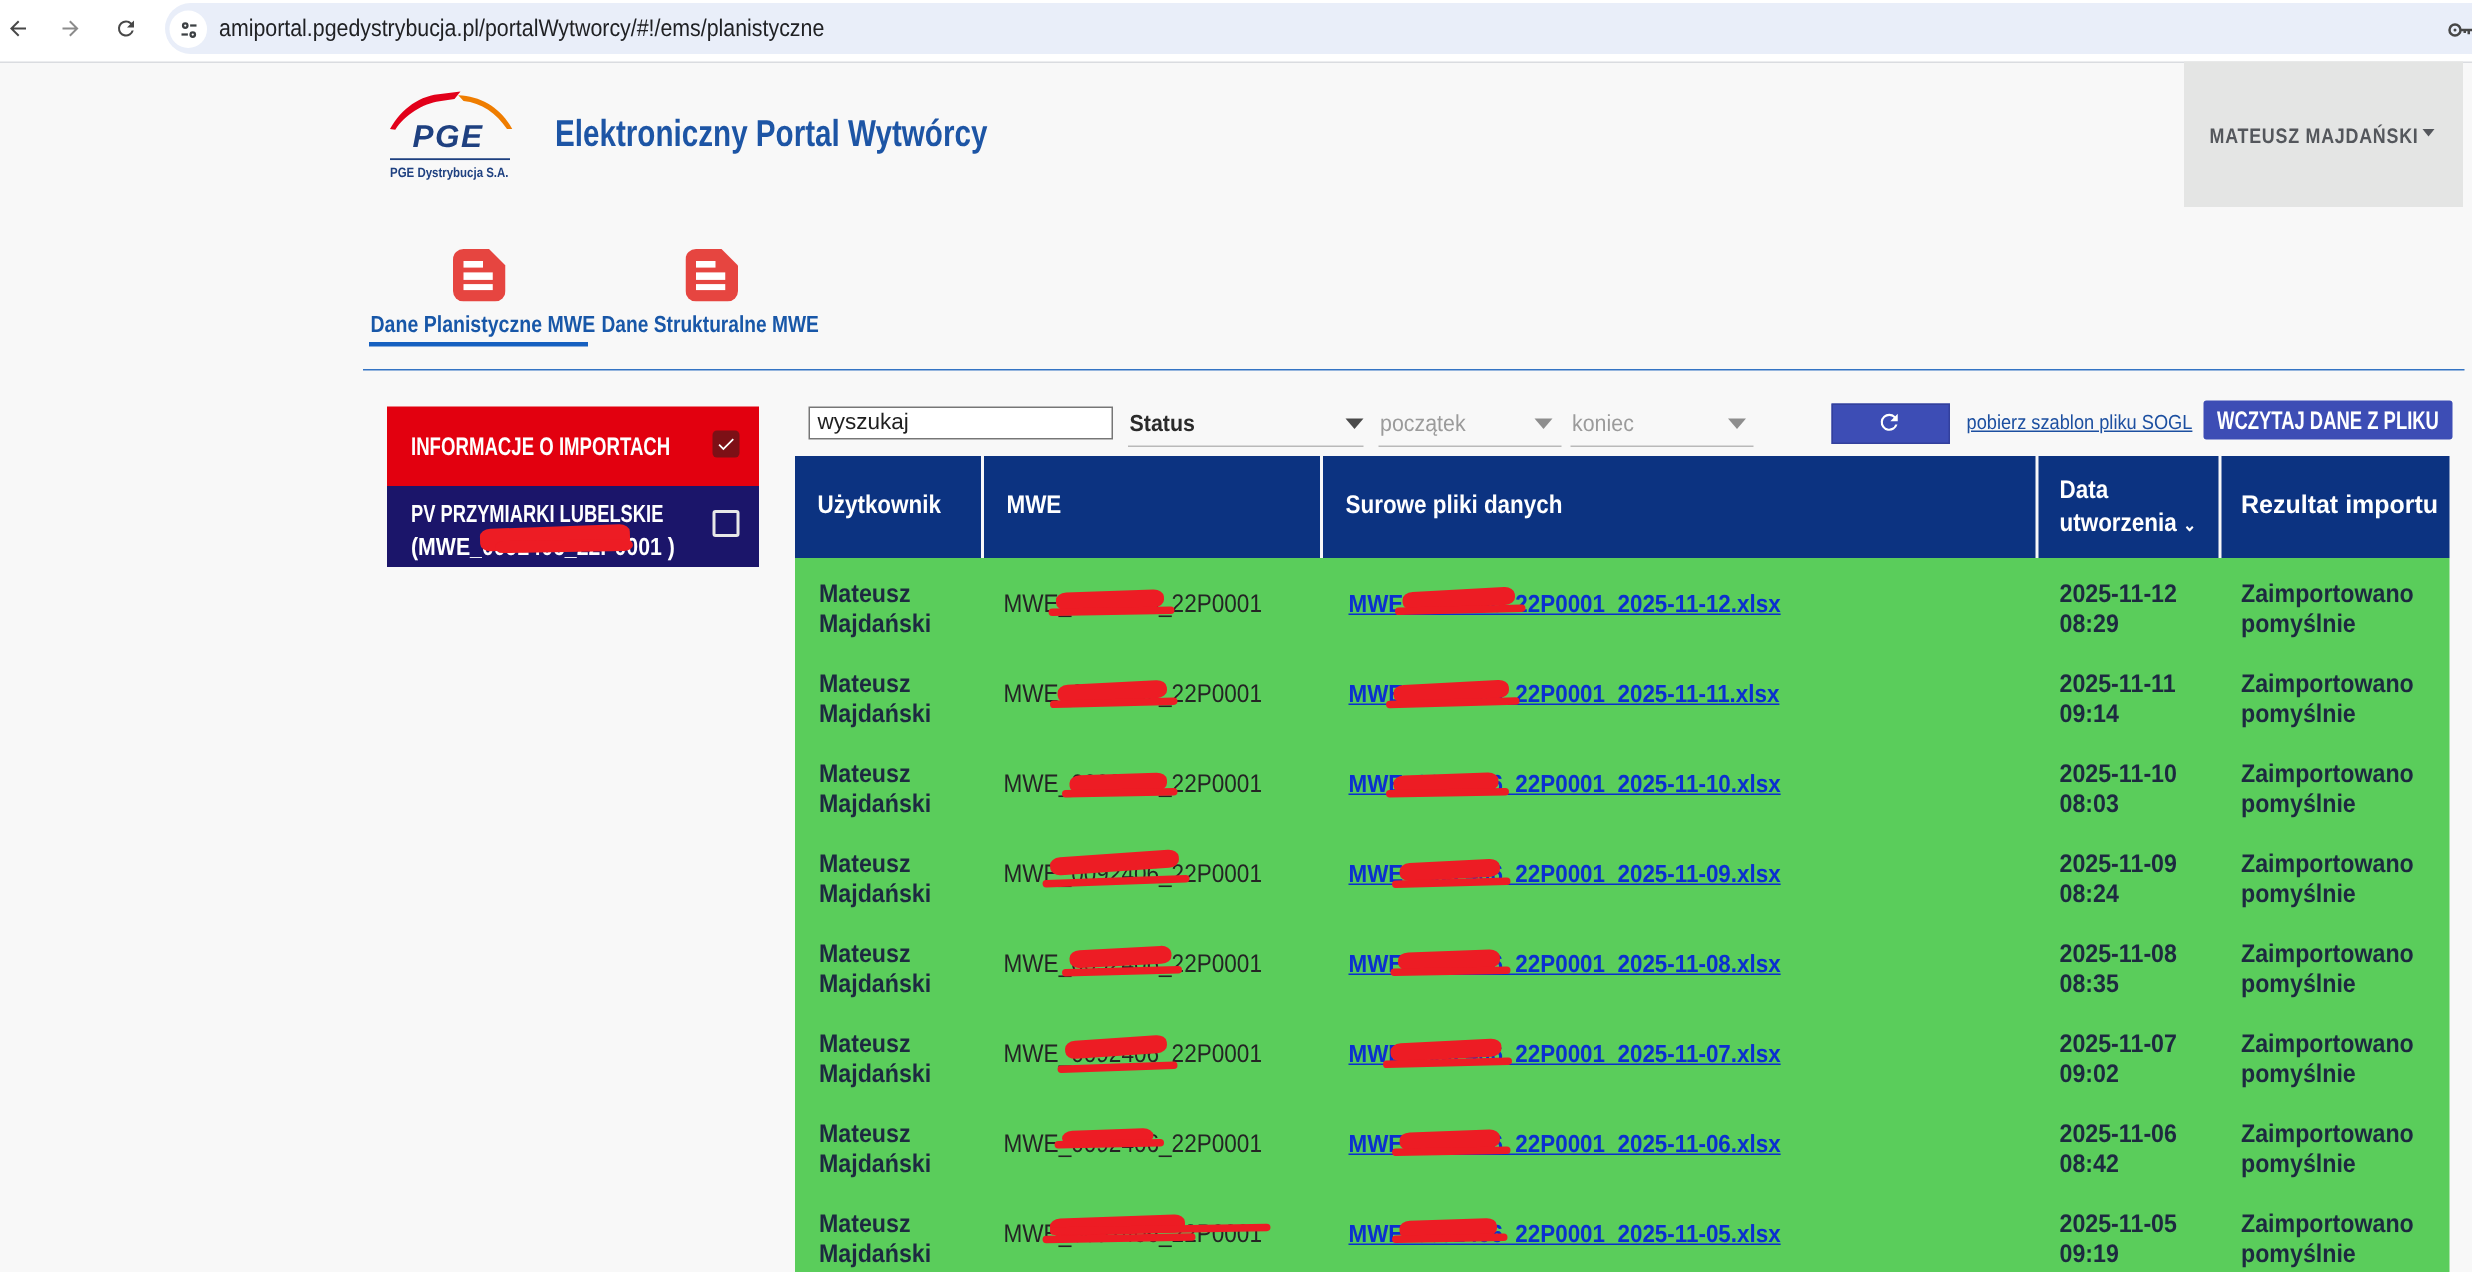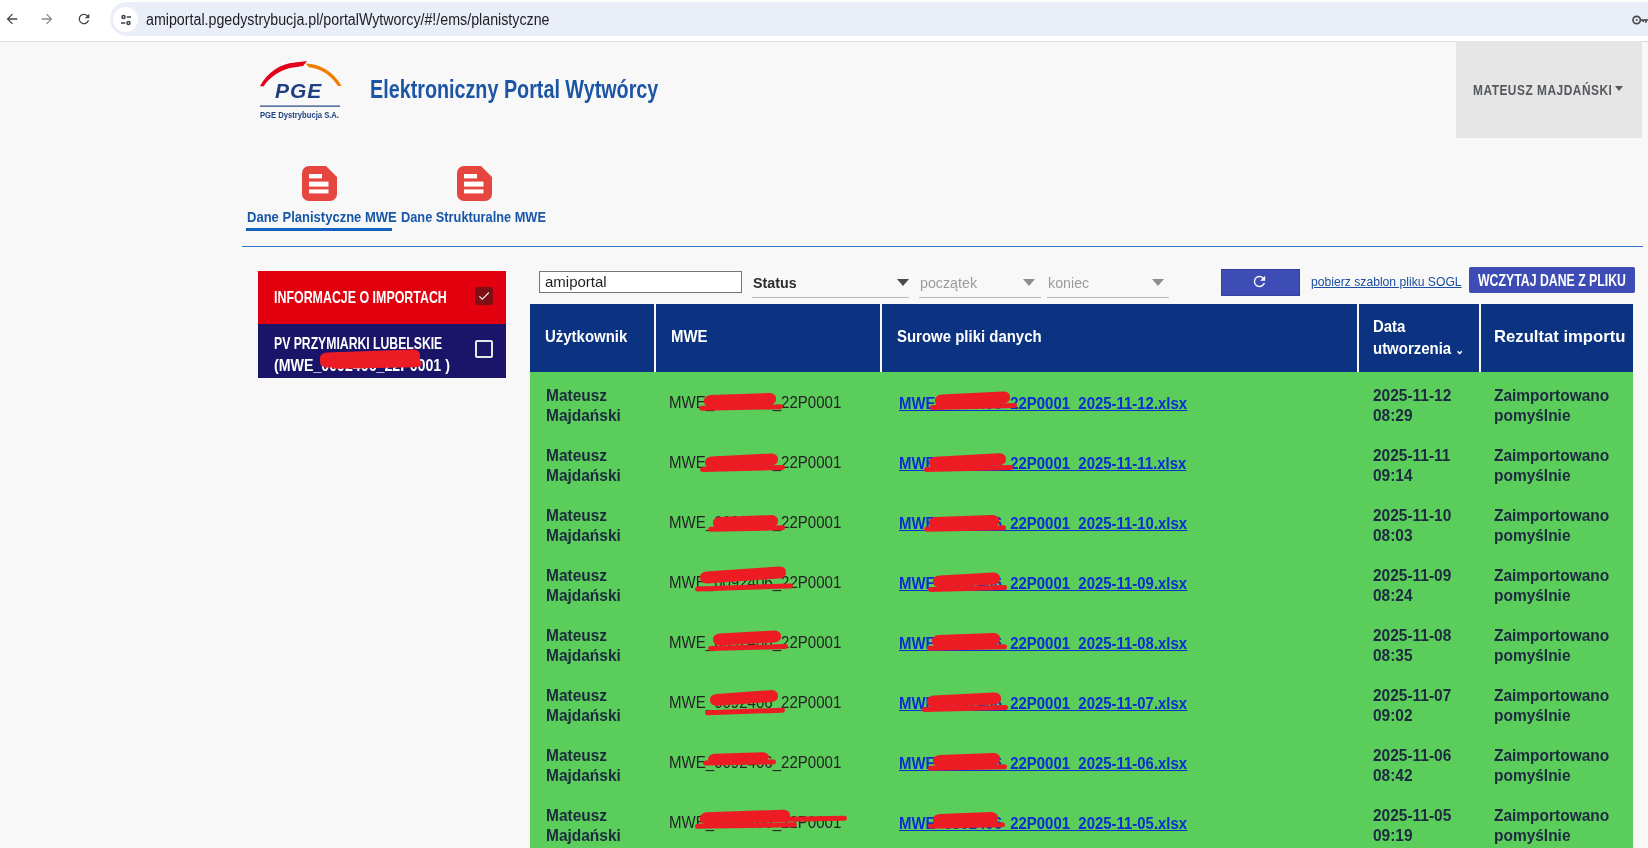--- a/index.html
+++ b/index.html
@@ -97,21 +97,21 @@
     <svg width="14" height="14" viewBox="0 0 24 24">
       <path d="M9 16.2 4.8 12l-1.4 1.4L9 19 21 7l-1.4-1.4z" fill="#fff"></path>
     </svg>
   </div>
 <div class="navybox"></div>
 <div class="sx sbtx" style="left:274px;top:334px;font-size:16.5px;transform:scaleX(0.74);">PV PRZYMIARKI LUBELSKIE</div>
 <div class="sx sbtx" style="left:274px;top:356px;font-size:16.5px;transform:scaleX(0.86);">(MWE_0092406_22P0001 )</div>
 <div class="cb2"></div>
 <div class="scrib" style="left:320px;top:351px;width:100px;height:15px;transform:rotate(-2deg);"></div>
 <div class="scrib" style="left:330px;top:360px;width:92px;height:8px;transform:rotate(-1deg);"></div>
-<div class="srch">amiportal</div>
+<div class="srch">wyszukaj</div>
 <div class="sel" style="left:753px;color:#2b2b2b;font-weight:bold;transform:scaleX(0.92);">Status</div>
 <div class="uline" style="left:752px;width:157px;"></div>
 <div class="arr" style="left:897px;"></div>
 <div class="sel" style="left:920px;color:#9b9b9b;transform:scaleX(0.92);">początek</div>
 <div class="uline" style="left:919px;width:122px;"></div>
 <div class="arr arrg" style="left:1023px;"></div>
 <div class="sel" style="left:1048px;color:#9b9b9b;transform:scaleX(0.92);">koniec</div>
 <div class="uline" style="left:1047px;width:122px;"></div>
 <div class="arr arrg" style="left:1152px;"></div>
 <div class="btn" style="left:1221px;top:269px;width:77px;height:25px;"></div>

